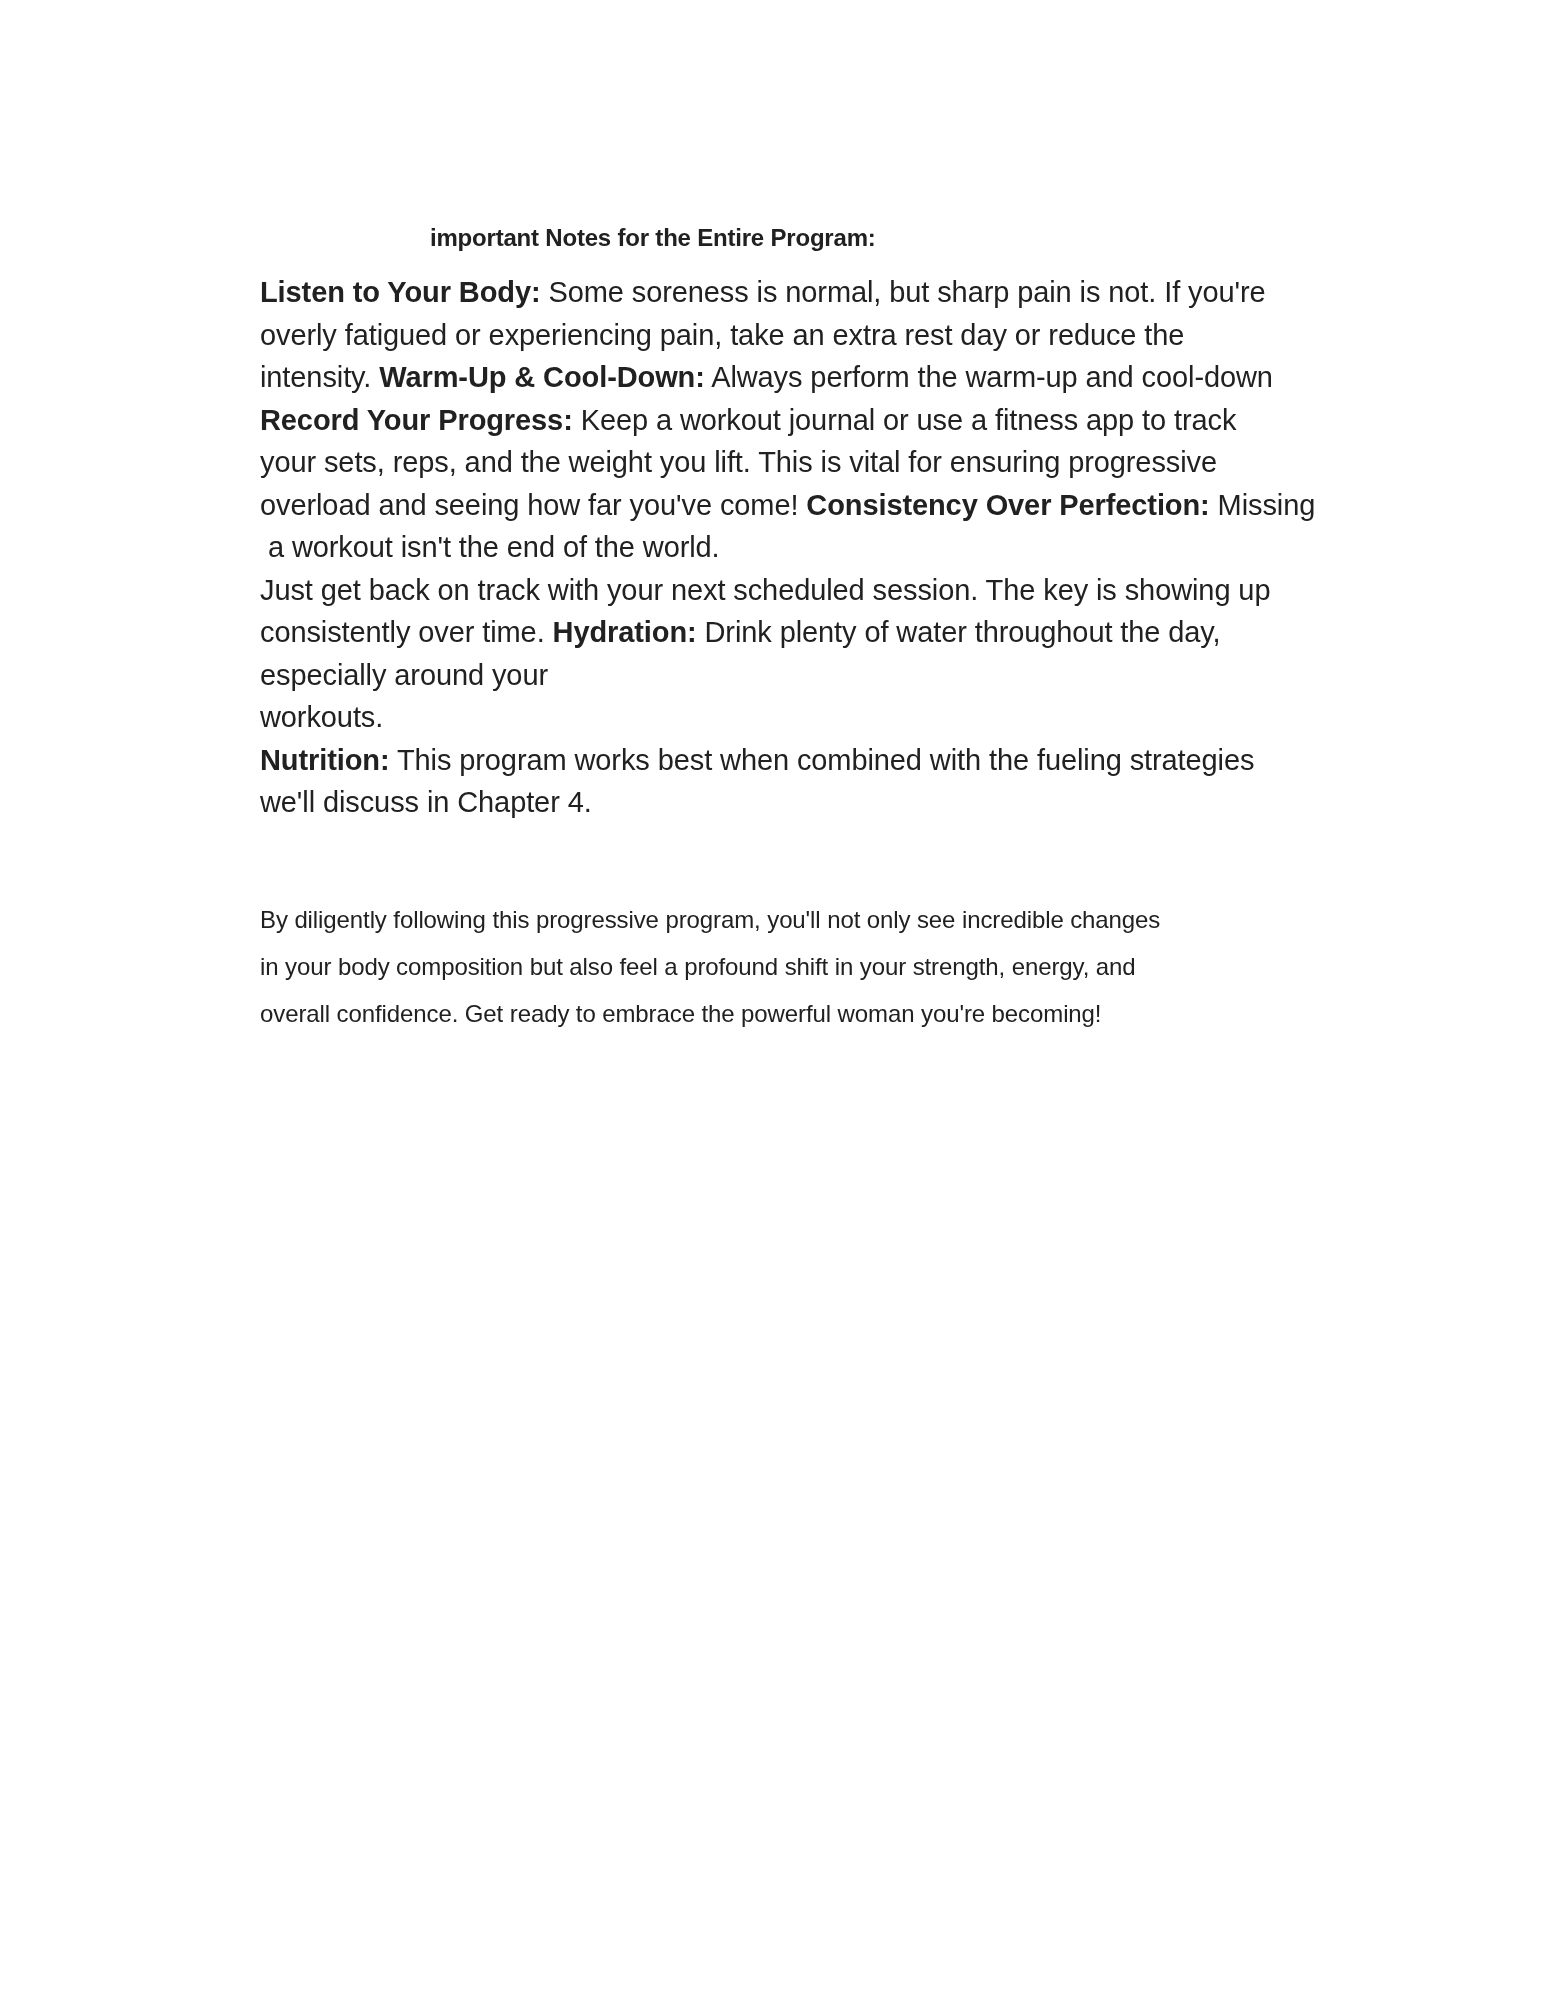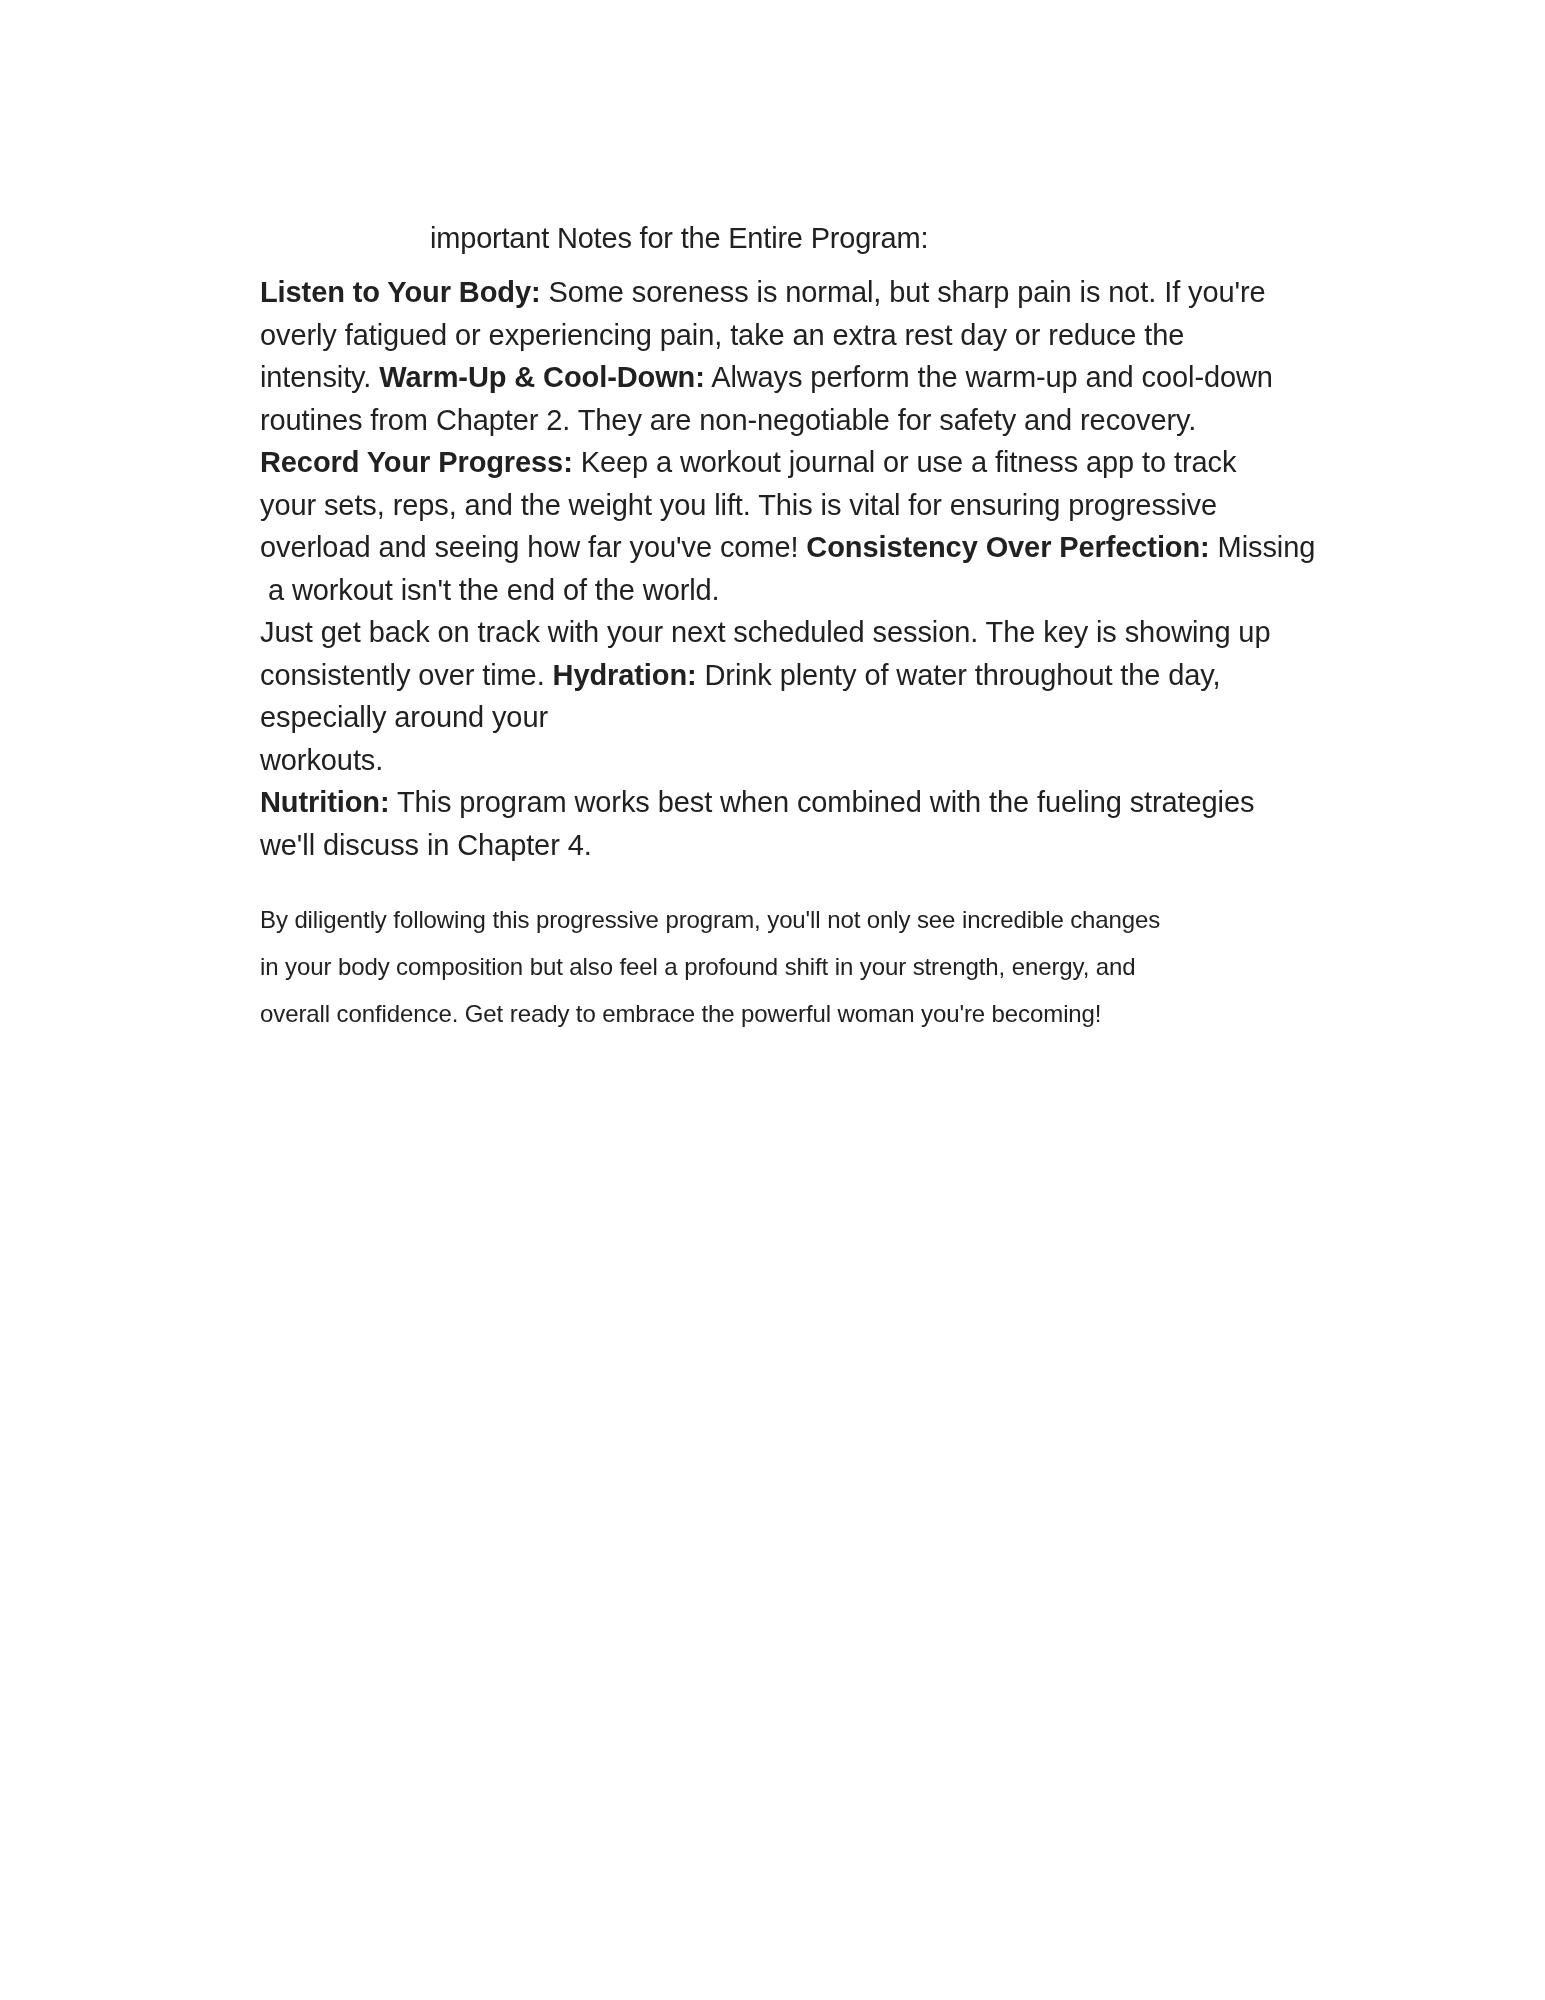--- a/index.html
+++ b/index.html
@@ -14,23 +14,23 @@
     background: #ffffff;
     overflow: hidden;
     font-family: "Liberation Sans", sans-serif;
     color: #212121;
   }
   .heading {
     position: absolute;
     left: 430px;
     top: 220px;
     margin: 0;
-    font-size: 29px;
+    font-size: 24px;
     line-height: 36px;
-    font-weight: 400;
+    font-weight: 700;
     letter-spacing: -0.2px;
     white-space: pre;
   }
   .para {
     position: absolute;
     left: 257px;
     margin: 3px;
   }
   .notes {
     top: 268px;
@@ -53,21 +53,20 @@
 </head>
 <body>
 
 <div class="page">
   <h1 class="heading">important Notes for the Entire Program:</h1>
 
   <div class="para notes" id="notes">
       <div class="line"><span class="b">Listen to Your Body:</span><span class=""> Some soreness is normal, but sharp pain is not. If you're</span></div>
       <div class="line"><span class="">overly fatigued or experiencing pain, take an extra rest day or reduce the</span></div>
       <div class="line"><span class="">intensity. </span><span class="b">Warm-Up &amp; Cool-Down:</span><span class=""> Always perform the warm-up and cool-down</span></div>
-      <div class="line"><span class="">routines from Chapter 2. They are non-negotiable for safety and recovery.</span></div>
       <div class="line"><span class="b">Record Your Progress:</span><span class=""> Keep a workout journal or use a fitness app to track</span></div>
       <div class="line"><span class="">your sets, reps, and the weight you lift. This is vital for ensuring progressive</span></div>
       <div class="line"><span class="">overload and seeing how far you've come! </span><span class="b">Consistency Over Perfection:</span><span class=""> Missing</span></div>
       <div class="line"><span class=""> a workout isn't the end of the world.</span></div>
       <div class="line"><span class="">Just get back on track with your next scheduled session. The key is showing up</span></div>
       <div class="line"><span class="">consistently over time. </span><span class="b">Hydration:</span><span class=""> Drink plenty of water throughout the day,</span></div>
       <div class="line"><span class="">especially around your</span></div>
       <div class="line"><span class="">workouts.</span></div>
       <div class="line"><span class="b">Nutrition:</span><span class=""> This program works best when combined with the fueling strategies</span></div>
       <div class="line"><span class="">we'll discuss in Chapter 4.</span></div>

